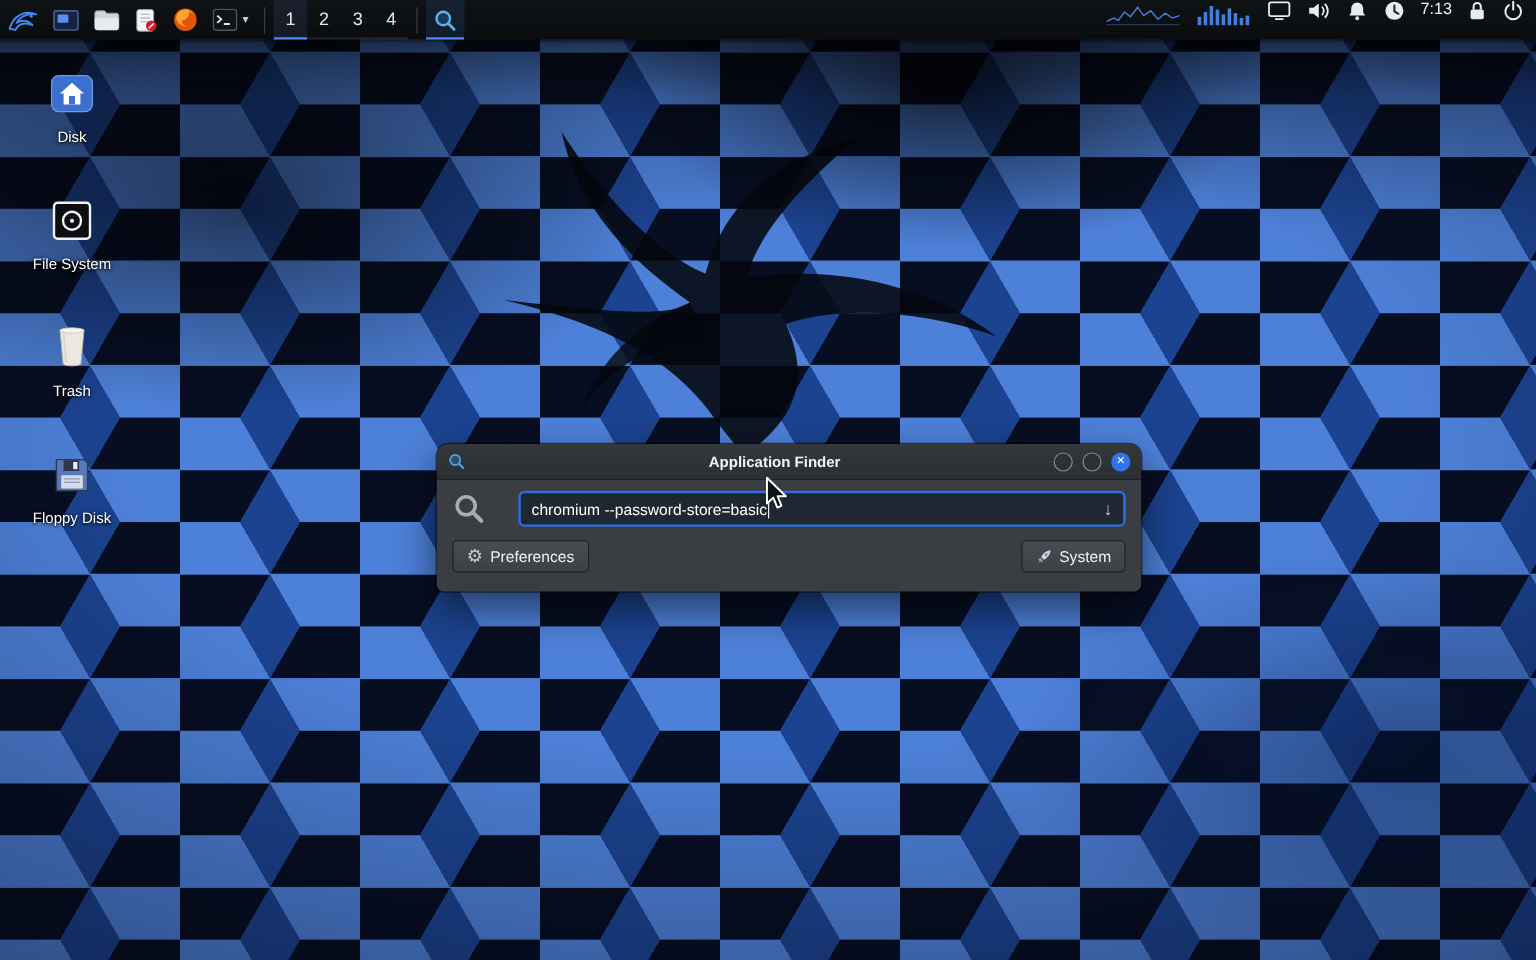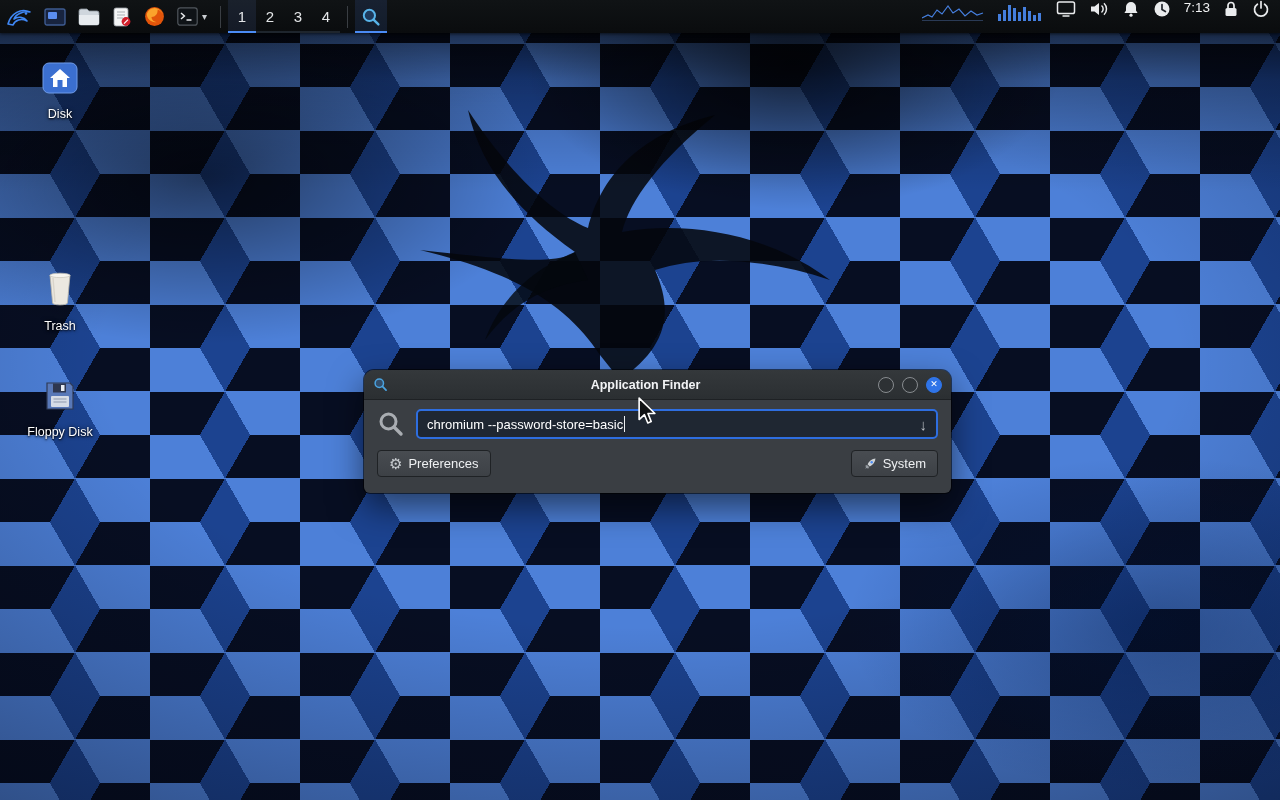--- a/index.html
+++ b/index.html
@@ -53,21 +53,21 @@
   .titlebar .title { flex:1; text-align:center; color:#f2f3f5; font-size:12.5px; font-weight:bold; }
   .win-ctrls { display:flex; align-items:center; gap:8px; }
   .ctrl { width:16px; height:16px; border-radius:50%; display:flex; align-items:center;
     justify-content:center; font-size:9px; line-height:1; }
   .ctrl.plain { background:#2d3134; border:1.5px solid #888c90; }
   .ctrl.close { background:#2f74e8; border:1.5px solid #2f74e8; color:#fff; font-weight:bold; }
   .win-icon-spacer { width:40px; display:flex; align-items:center; }
   .finder-body { padding:9px 13px 11px; }
   .search-row { display:flex; align-items:center; gap:11px; }
   .search-box { flex:1; height:30px; background:#1f2732; border:2px solid #2e6ee0; border-radius:5px;
-    display:flex; align-items:center; padding:0 9px; color:#fff; font-size:13px; }
+    display:flex; align-items:center; padding:0 9px; color:#fff; font-size:13px;margin-left:16px; }
   .caret { width:1px; height:16px; background:#eceff1; margin-left:1px; }
   .hist-arrow { margin-left:auto; color:#b9bec4; font-size:15px; line-height:1; }
   .btn-row { margin-top:11px; display:flex; justify-content:space-between; }
   .btn { height:27px; padding:0 11px; display:inline-flex; align-items:center; gap:6px;
     background:linear-gradient(#484c51,#3d4146); border:1px solid #1f2225; border-radius:4px;
     color:#eef0f2; font-size:13px; }
   .gear-glyph { font-size:15px; color:#c6cace; line-height:1; }
 
   .cursor { position:absolute; left:637px; top:397px; z-index:99; }
 </style>
@@ -228,20 +228,30 @@
     <div class="icon-box">
       <svg width="38" height="34" viewBox="0 0 38 34">
         <rect x="2" y="2" width="34" height="30" rx="6" fill="#3b6fd0" stroke="#6f9be8" stroke-width="1"></rect>
         <path d="M19,8 L29,17 H26 V26 H12 V17 H9 Z" fill="#ffffff"></path>
         <rect x="16.5" y="19" width="5" height="7" fill="#3b6fd0"></rect>
       </svg>
     </div>
     <div class="label">Disk</div>
   </div>
 
+  <div class="desktop-icon" style="top:162px;">
+    <div class="icon-box">
+      <svg width="36" height="36" viewBox="0 0 36 36">
+        <rect x="3" y="3" width="30" height="30" rx="3" fill="#0c0e11" stroke="#f0f1f2" stroke-width="2"></rect>
+        <circle cx="18" cy="18" r="7.5" fill="none" stroke="#f0f1f2" stroke-width="2"></circle>
+        <circle cx="18" cy="18" r="1.8" fill="#f0f1f2"></circle>
+      </svg>
+    </div>
+    <div class="label">File System</div>
+  </div>
 
   <div class="desktop-icon" style="top:268px;text-align:center;">
     <div class="icon-box">
       <svg width="34" height="36" viewBox="0 0 34 36">
         <path d="M7,3 H27 L24.4,31 C24.3,33.5 9.7,33.5 9.6,31 Z" fill="#ebe8e0" stroke="#b9b5aa" stroke-width="0.8"></path>
         <ellipse cx="17" cy="3.4" rx="10" ry="2.2" fill="#f7f5ef" stroke="#c9c5ba" stroke-width="0.7"></ellipse>
         <path d="M10,6 L12,30" stroke="#d8d4c9" stroke-width="1.4" fill="none"></path>
       </svg>
     </div>
     <div class="label">Trash</div>

